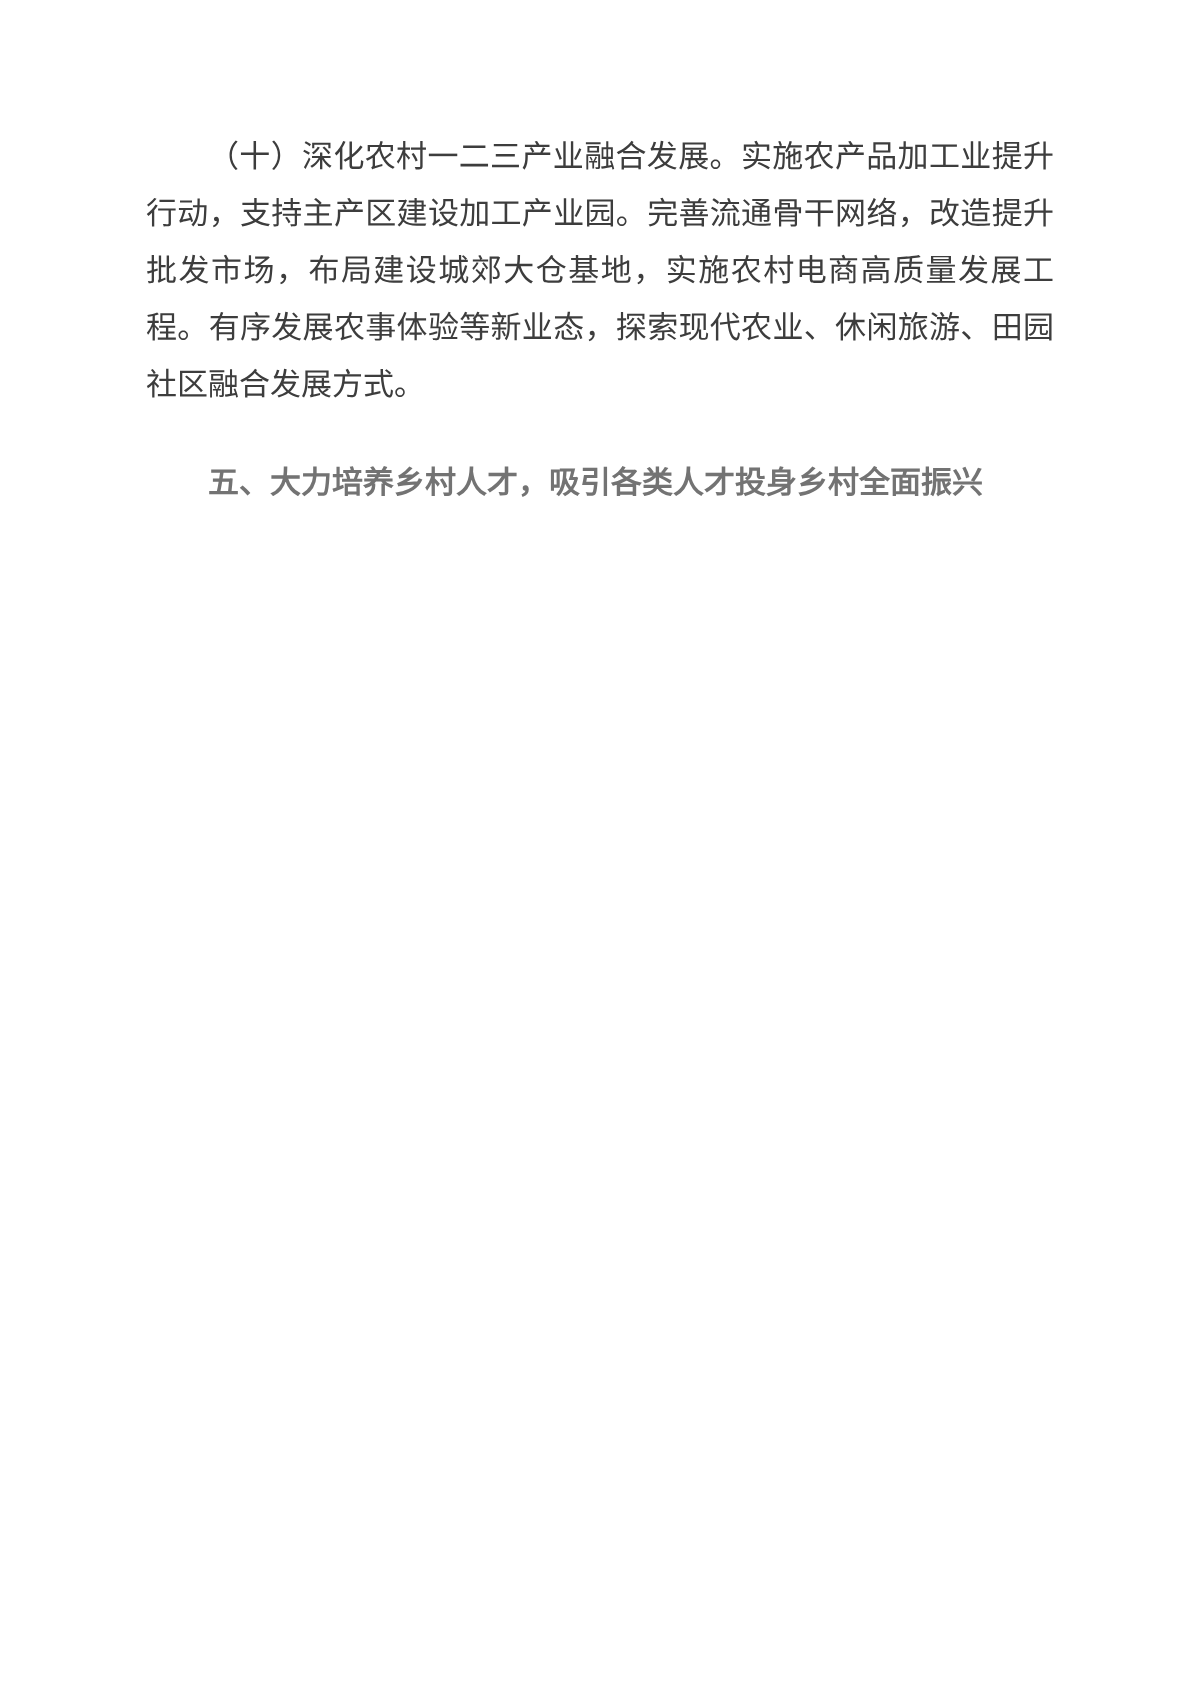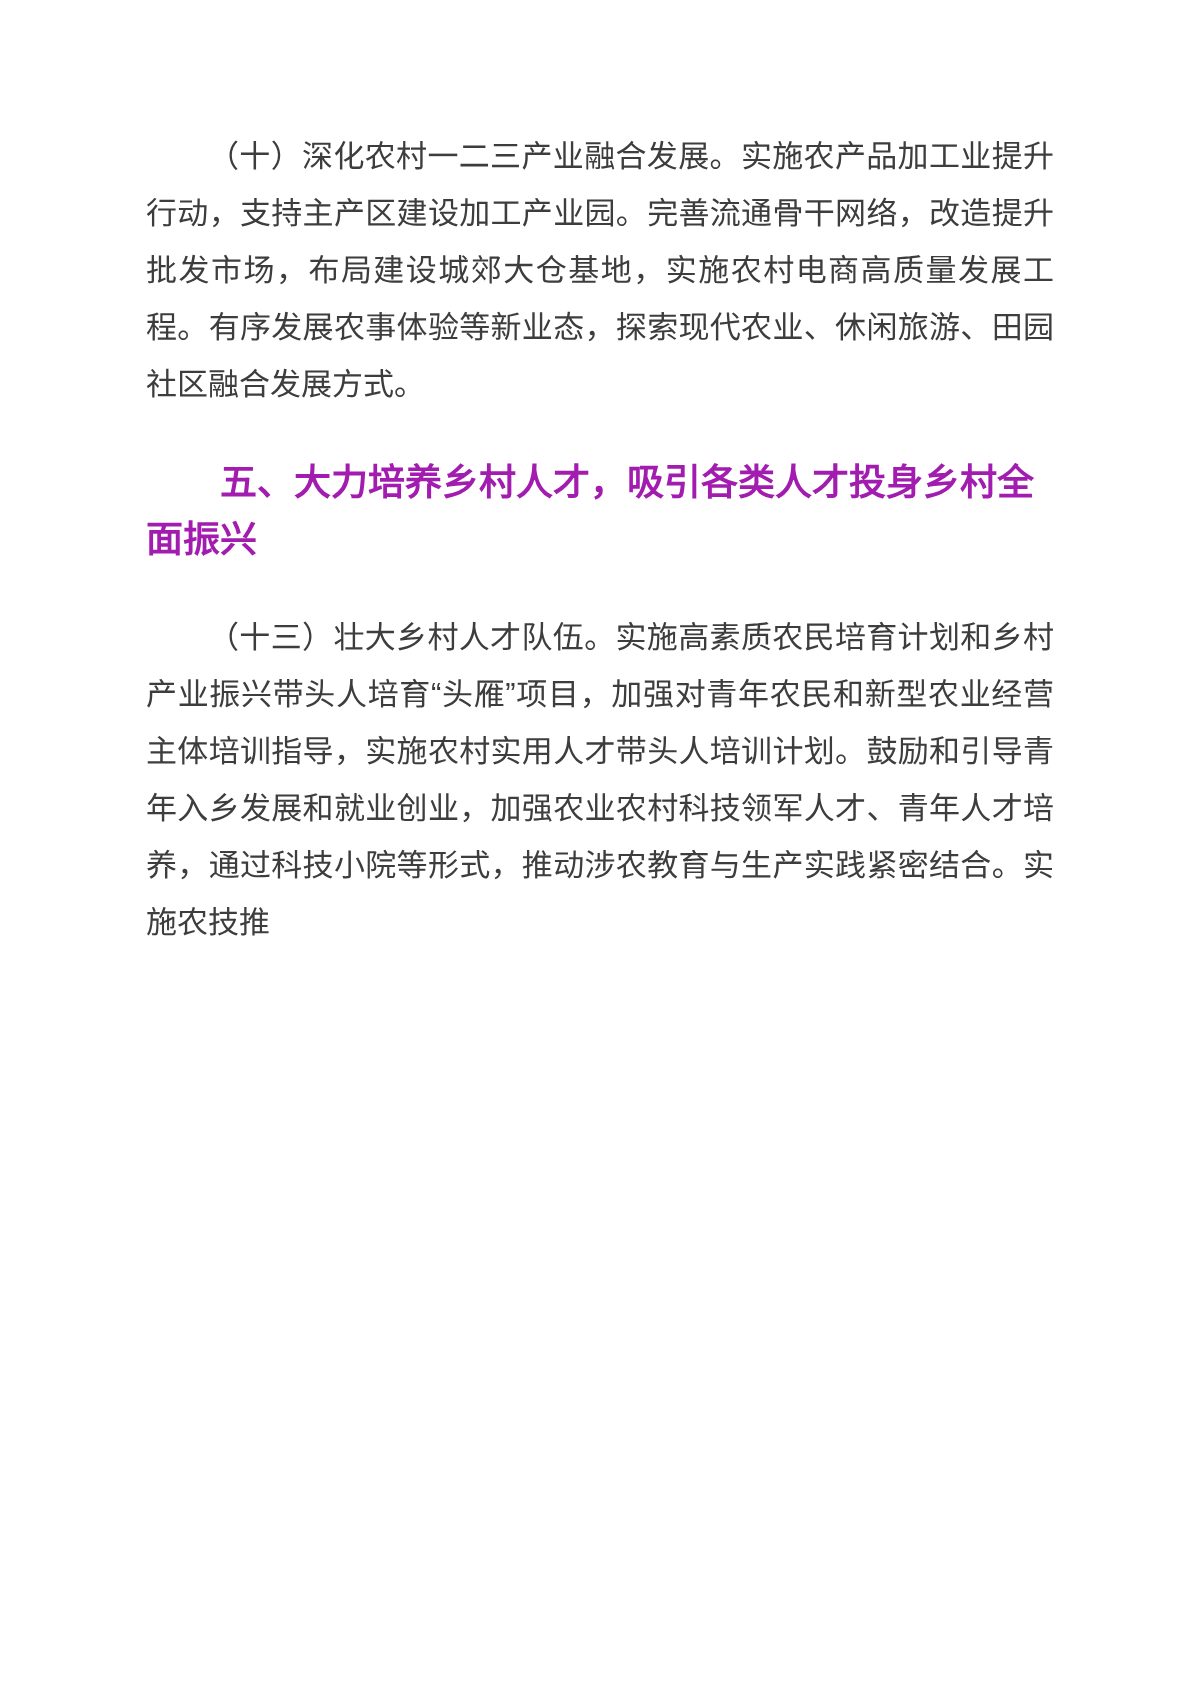--- a/index.html
+++ b/index.html
@@ -24,33 +24,32 @@
     line-height: 57px;
     color: #3d3d3d;
     text-align: justify;
     text-justify: inter-ideograph;
     text-indent: 2em;
     letter-spacing: 0px;
     word-break: break-all;
   }
   .section-heading {
     margin: 0 0 41px 0;
-    font-size: 37px;
+    font-size: 31px;
     line-height: 57px;
     font-weight: bold;
-    color: #a21caf;
+    color: #737373;
     text-align: left;
     text-indent: 2em;
     word-break: break-all;
   }
 </style>
 </head>
 <body>
 
 <div class="page">
   <p class="body-para">（十）深化农村一二三产业融合发展。实施农产品加工业提升行动，支持主产区建设加工产业园。完善流通骨干网络，改造提升批发市场，布局建设城郊大仓基地，实施农村电商高质量发展工程。有序发展农事体验等新业态，探索现代农业、休闲旅游、田园社区融合发展方式。</p>
 
 
 
   <h2 class="section-heading">五、大力培养乡村人才，吸引各类人才投身乡村全面振兴</h2>
 
-  <p class="body-para">（十三）壮大乡村人才队伍。实施高素质农民培育计划和乡村产业振兴带头人培育“头雁”项目，加强对青年农民和新型农业经营主体培训指导，实施农村实用人才带头人培训计划。鼓励和引导青年入乡发展和就业创业，加强农业农村科技领军人才、青年人才培养，通过科技小院等形式，推动涉农教育与生产实践紧密结合。实施农技推</p>
 </div>
 
 </body></html>

